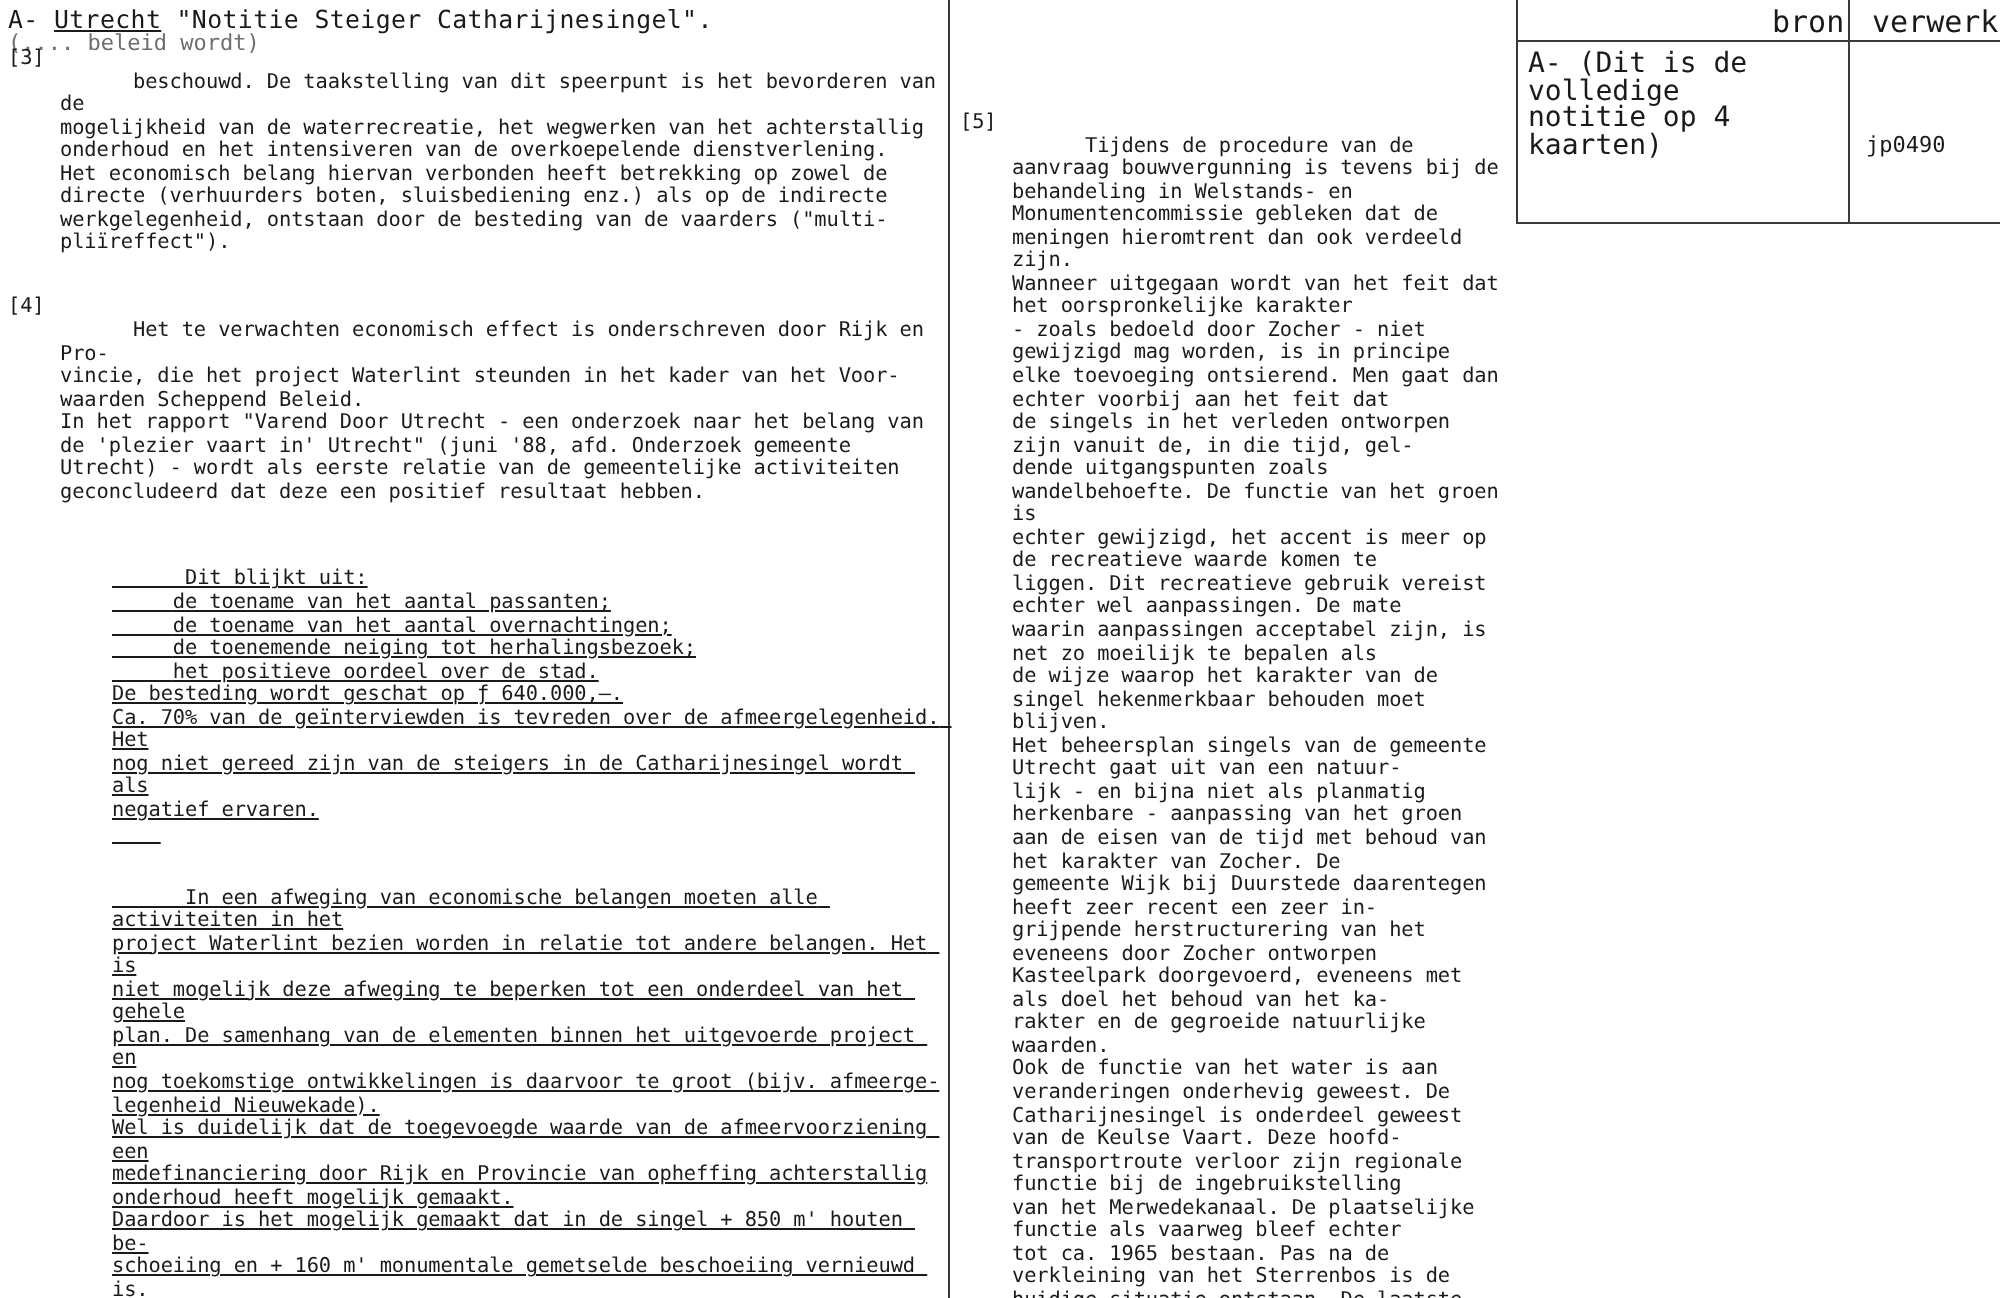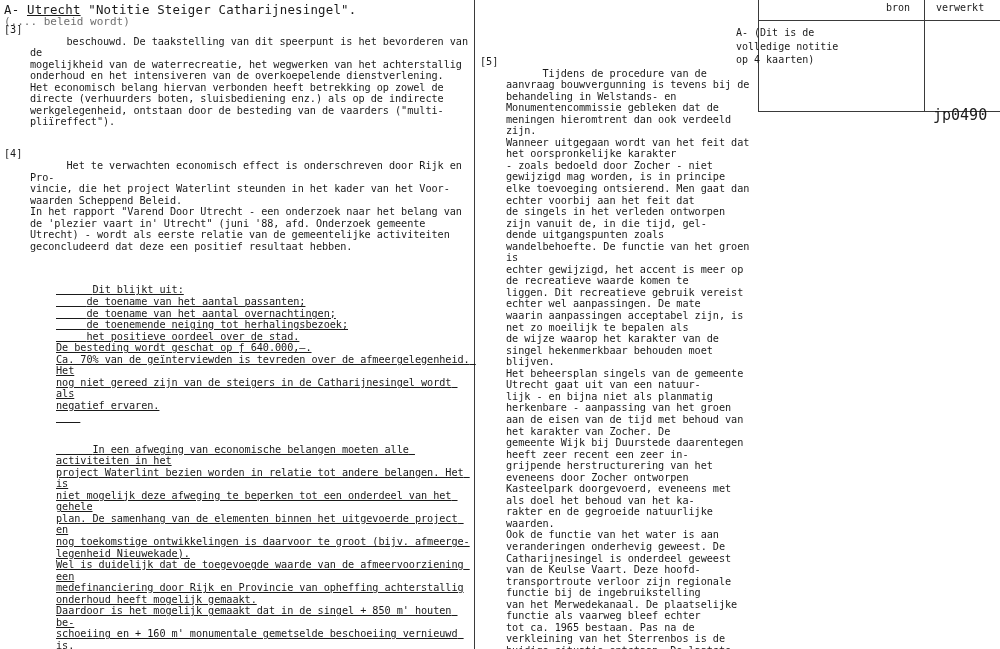--- a/index.html
+++ b/index.html
@@ -58,39 +58,38 @@
     top: 15px;
     font-size: 11px;
     color: #6f6f6f;
     white-space: nowrap;
   }
 
   
   .hdr-bron, .hdr-verwerkt {
     position: absolute;
     top: 2px;
-    font-size: 10px;
+    font-size: 15px;
   }
   .hdr-bron { left: 886px; }
   .hdr-verwerkt { left: 936px; }
 
   .bron-note {
     position: absolute;
-    left: 736px;
+    left: 764px;
     top: 26px;
     width: 112px;
-    font-size: 10px;
+    font-size: 14px;
     line-height: 13.6px;
   }
   .verwerkt-code {
     position: absolute;
     left: 933px;
     top: 66px;
-    font-size: 15px;
-    margin-top: 40px;
+    font-size: 11px;
   }
 
   
   .para {
     position: relative;
     font-size: 10.2px;
     line-height: 11.55px;
     white-space: pre-wrap;
     margin: 0 0 9px 0;
     letter-spacing: -0.05px;

